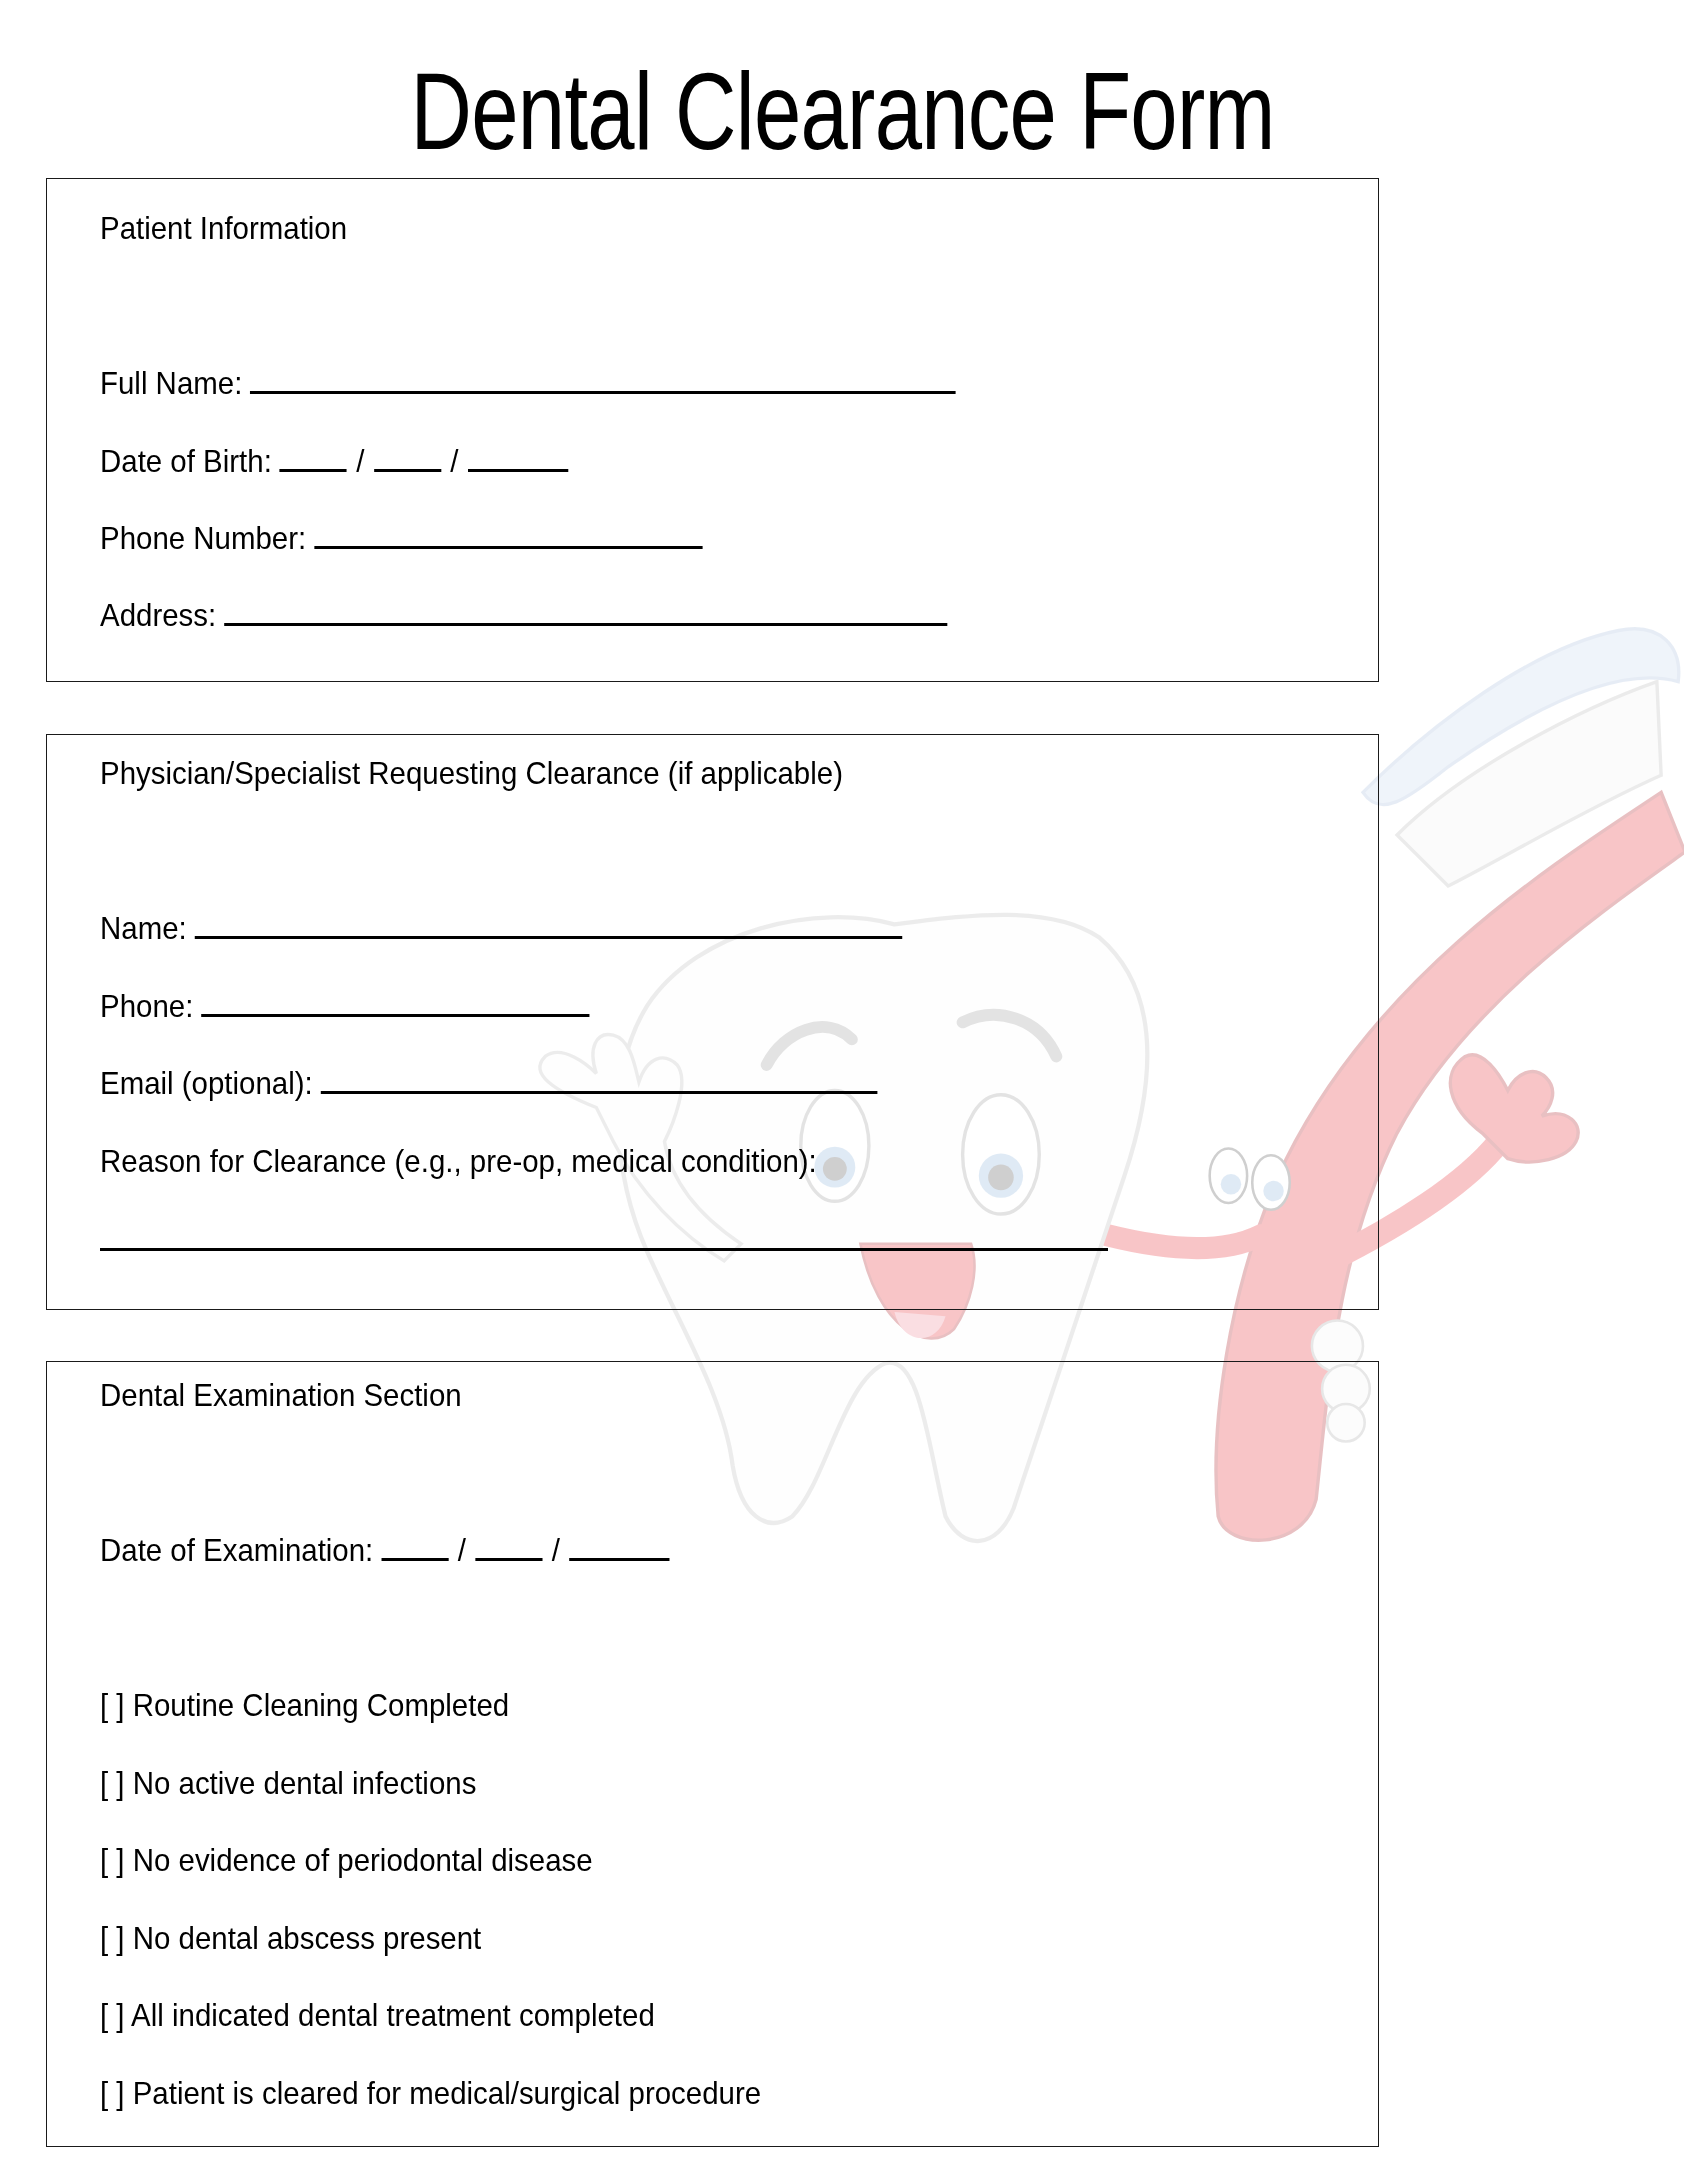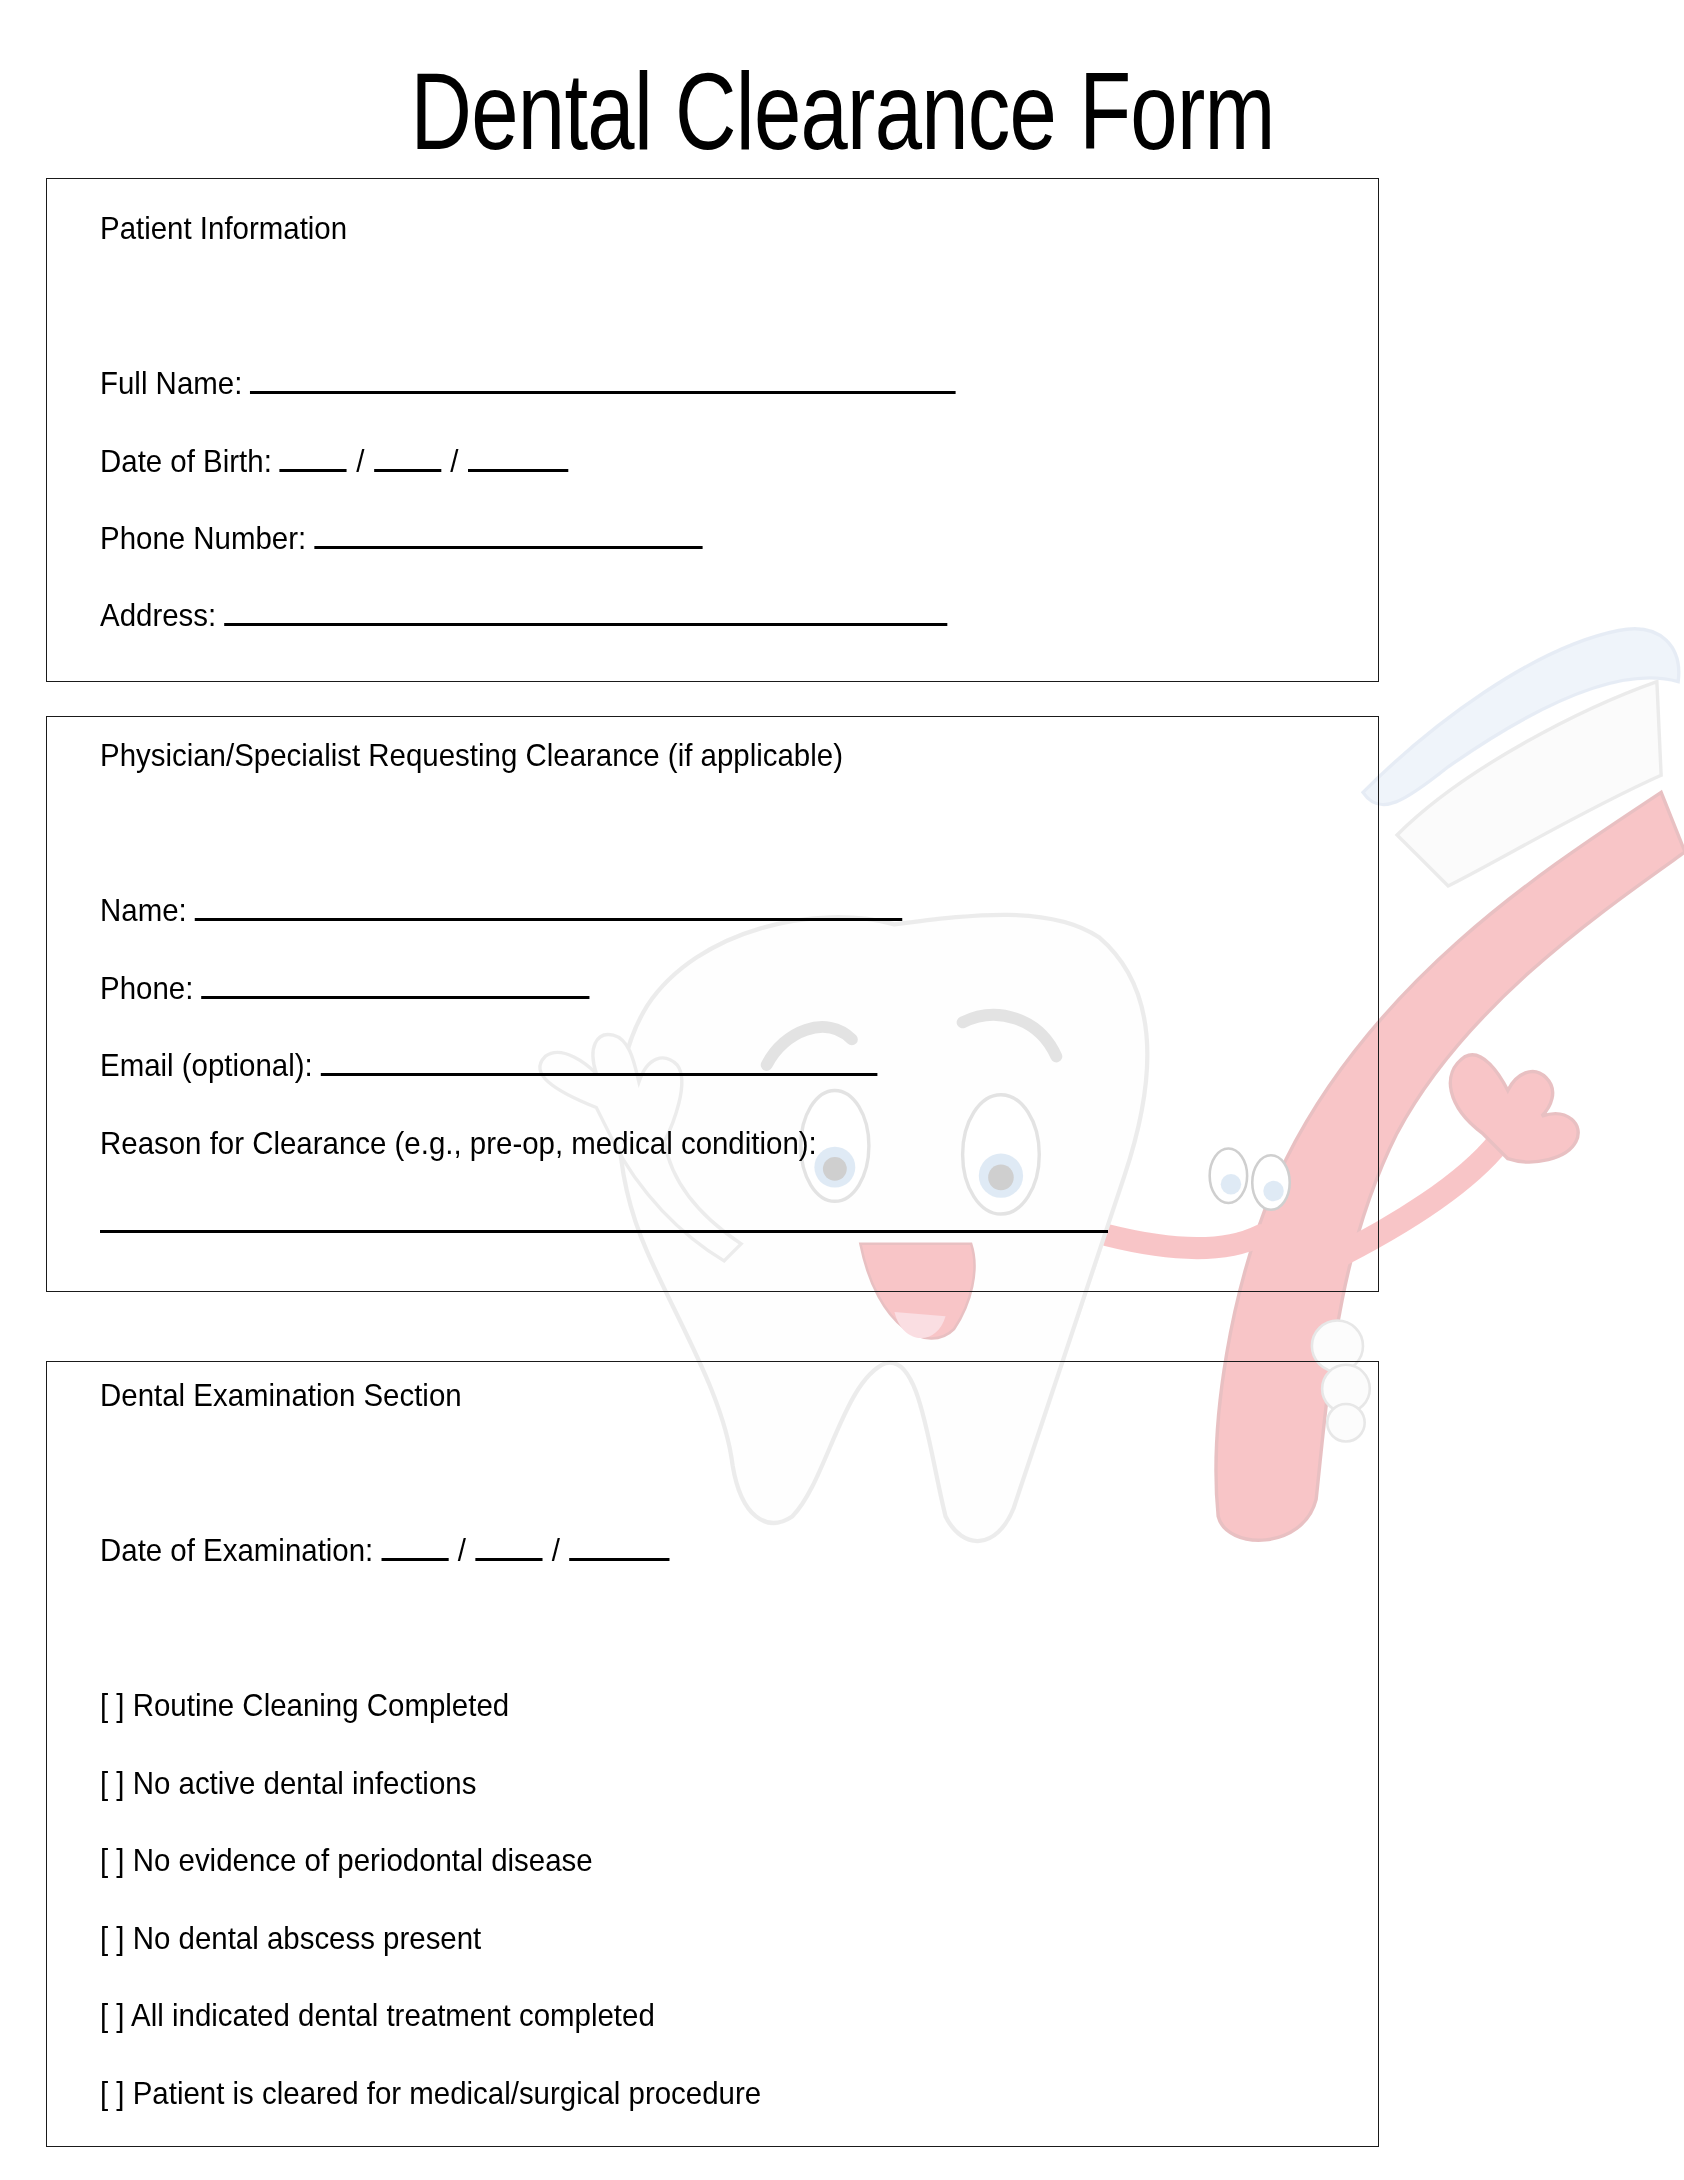--- a/index.html
+++ b/index.html
@@ -93,21 +93,21 @@
 
     <div class="line-text" style="top:341px;">
       <span>Phone Number:</span><span class="blank" style="width:422px;"></span>
     </div>
 
     <div class="line-text" style="top:418px;">
       <span>Address:</span><span class="blank" style="width:786px;"></span>
     </div>
   </section>
 
-  <section class="box" style="top:716px;height:576px;">
+  <section class="box" style="top:734px;height:576px;">
     <div class="line-text" style="top:19.6px;">Physician/Specialist Requesting Clearance (if applicable)</div>
 
     <div class="line-text" style="top:175px;">
       <span>Name:</span><span class="blank" style="width:769px;"></span>
     </div>
 
     <div class="line-text" style="top:253px;">
       <span>Phone:</span><span class="blank" style="width:422px;"></span>
     </div>
 

